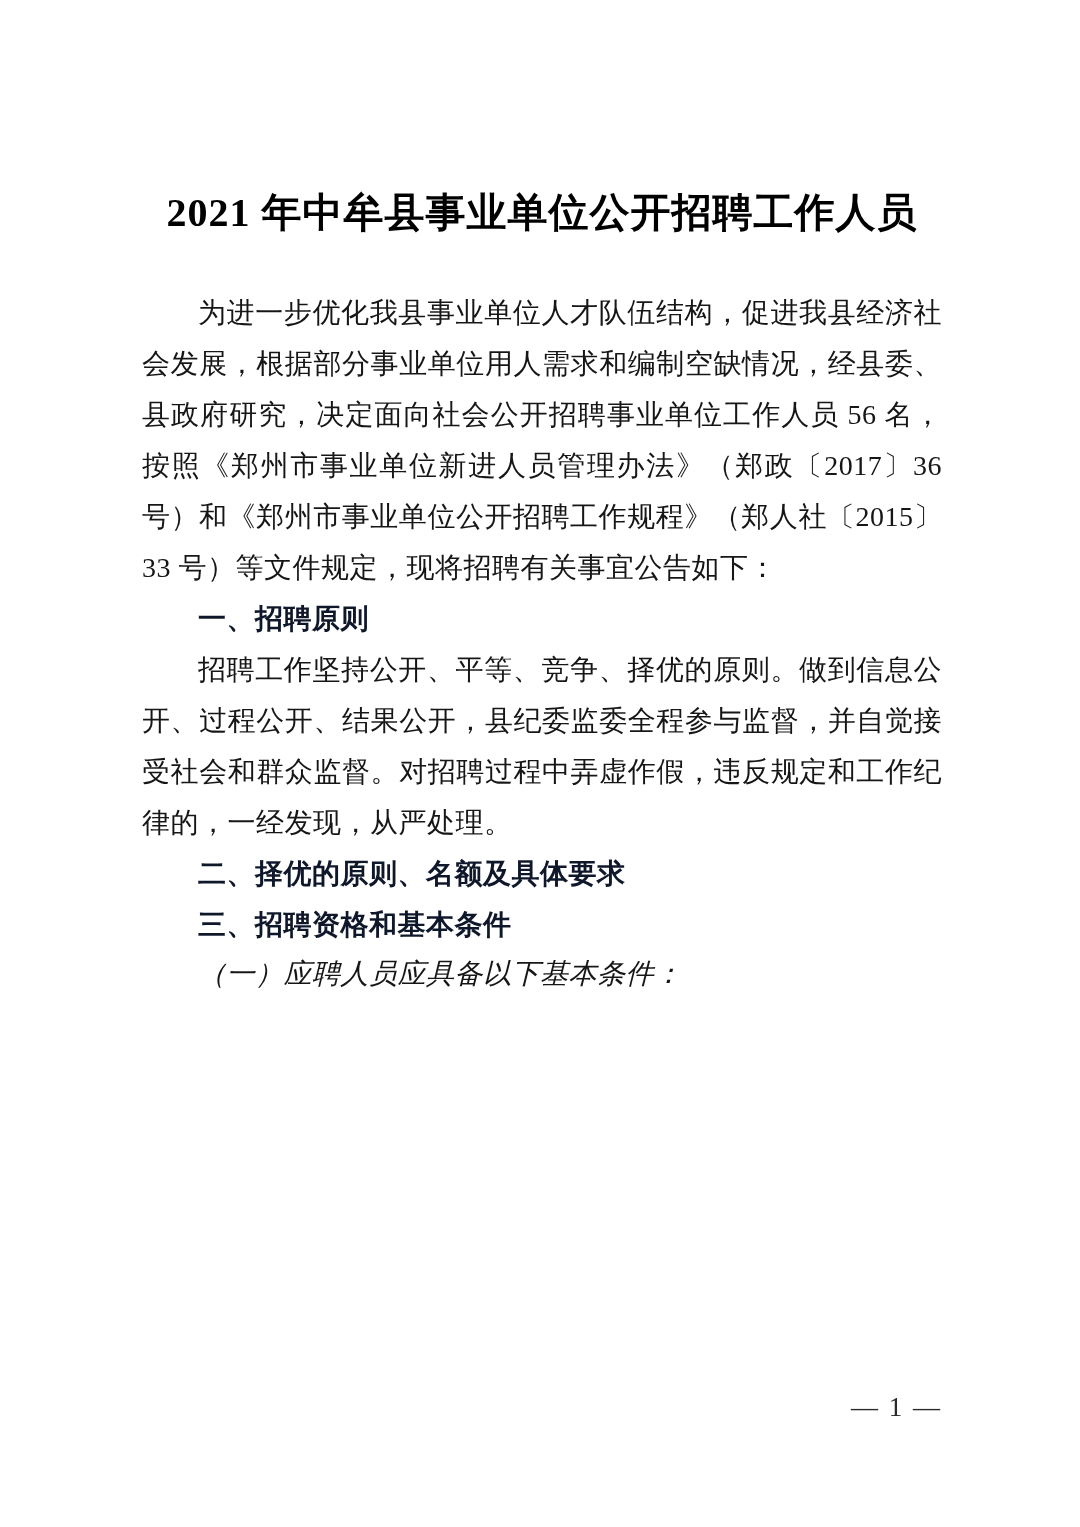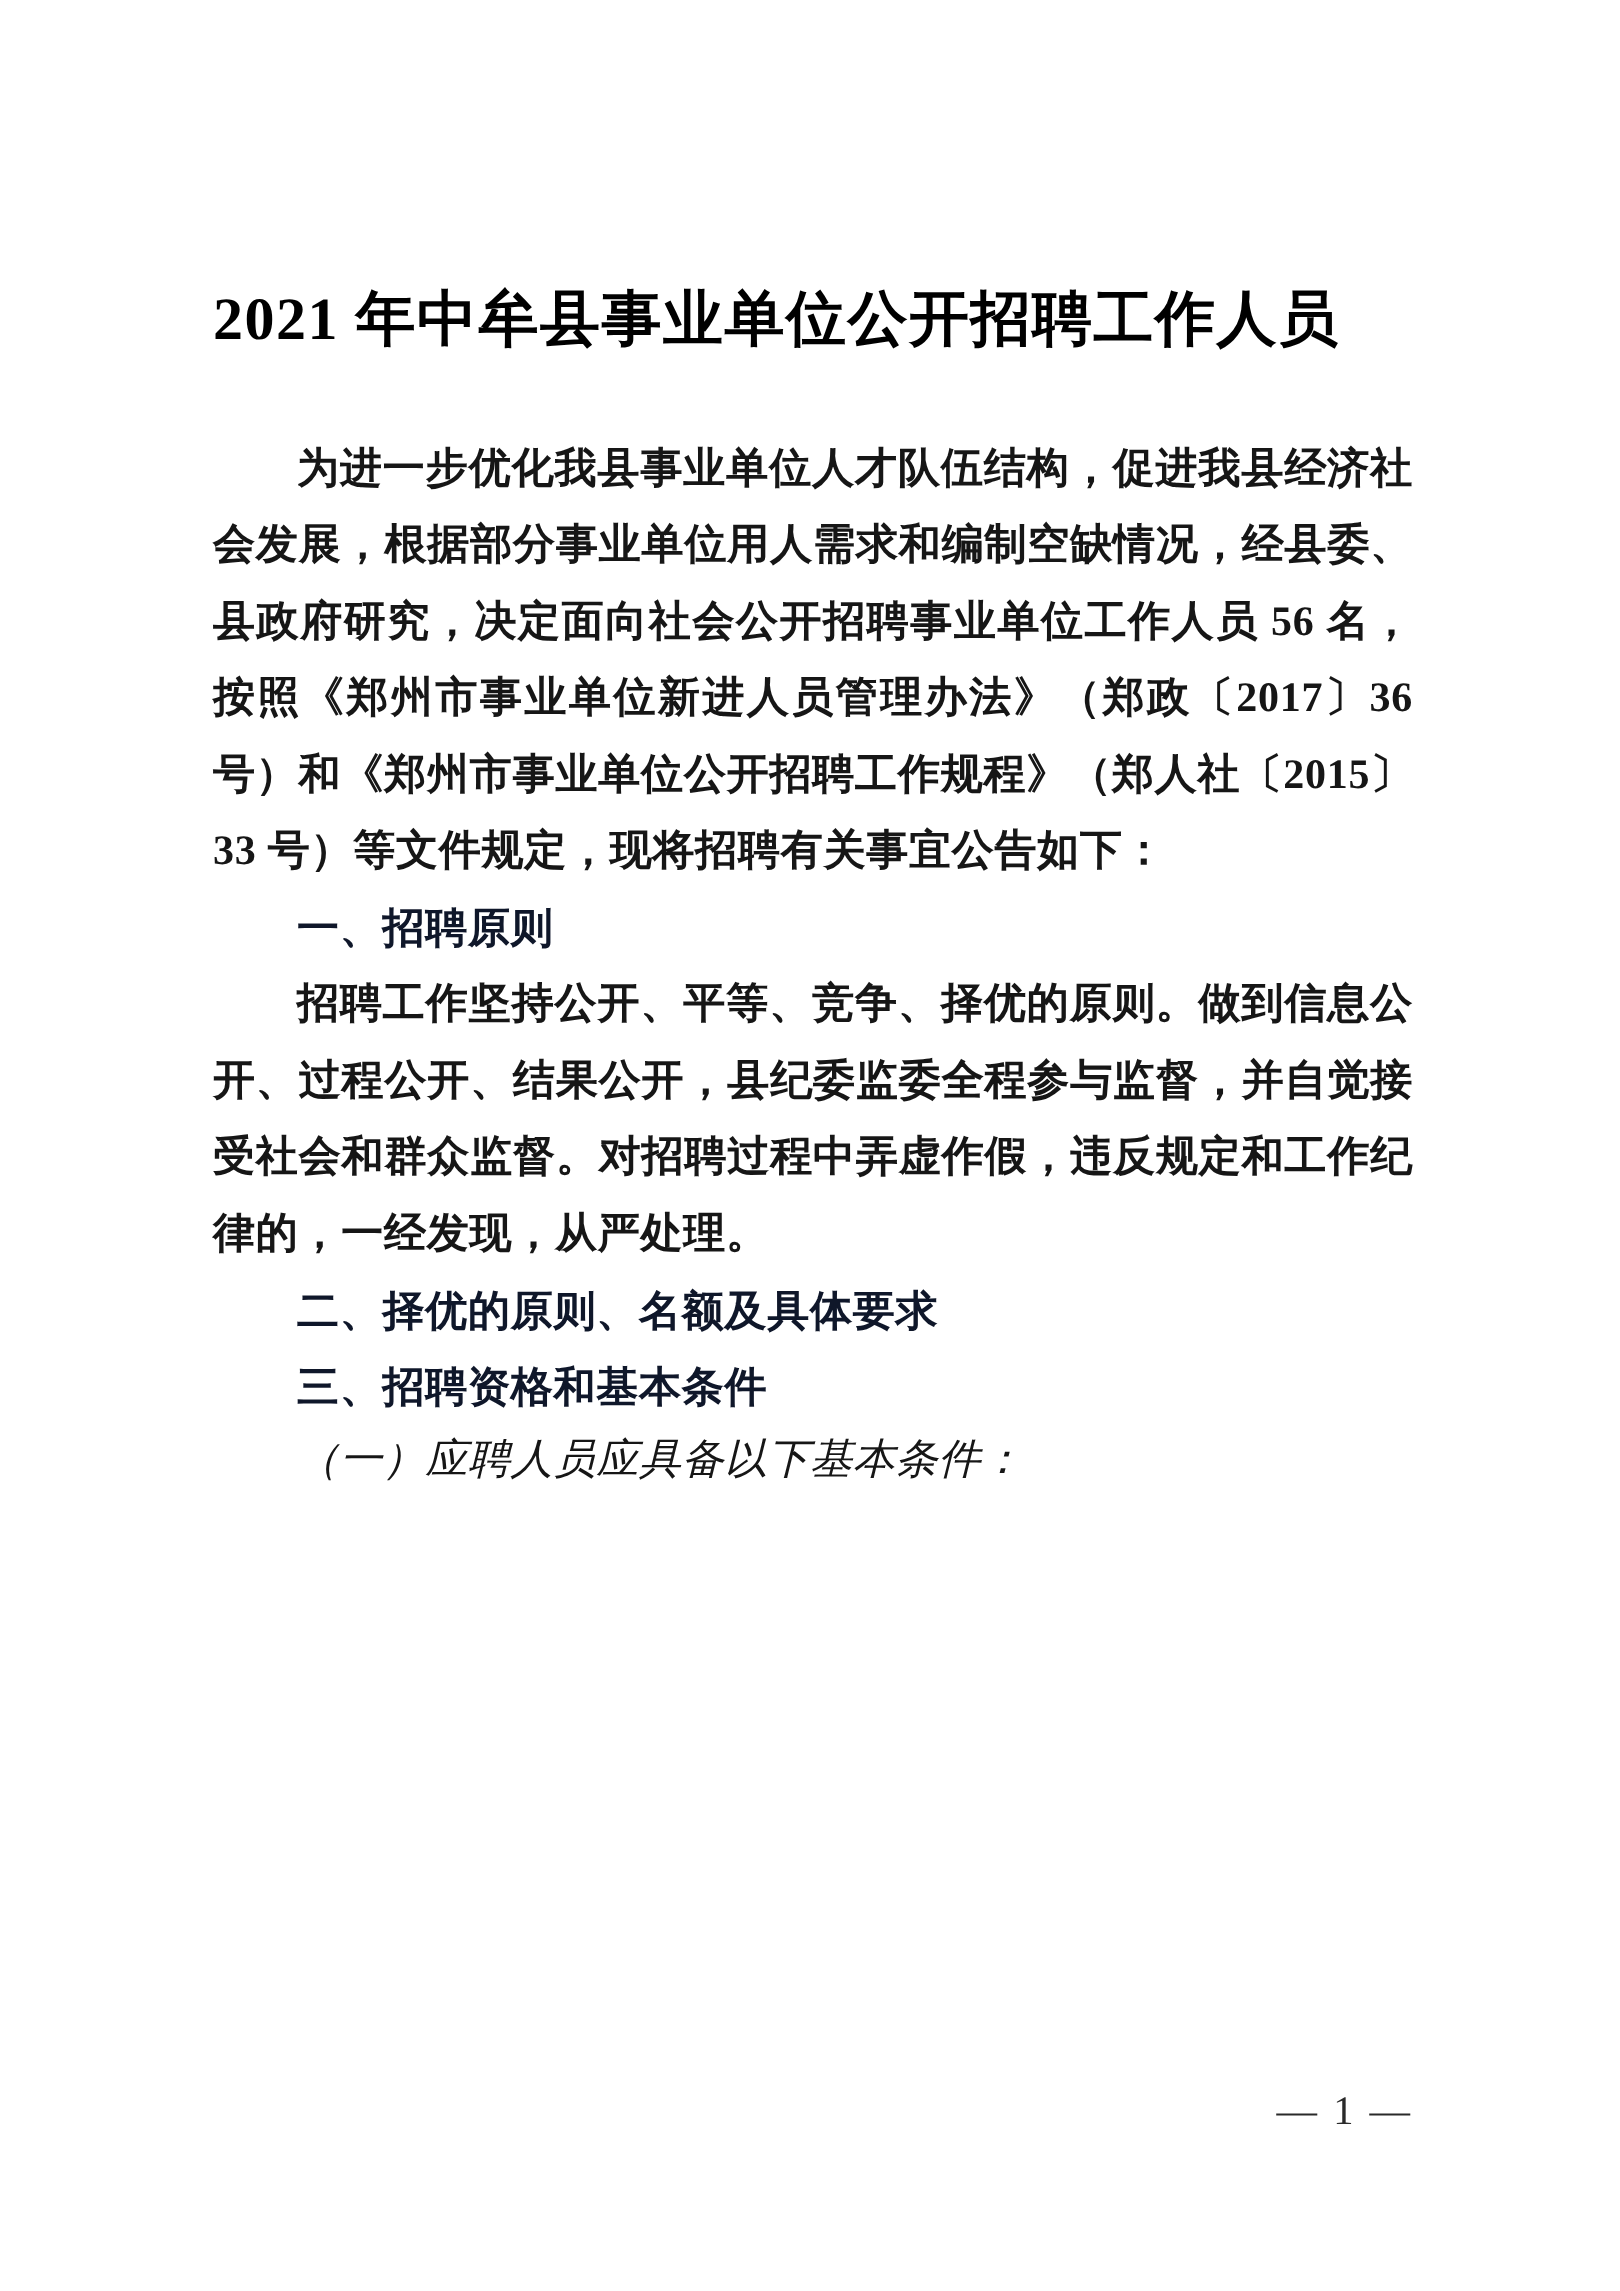--- a/index.html
+++ b/index.html
@@ -17,41 +17,41 @@
     color: #161616;
   }
   .content {
     position: absolute;
     left: 142px;
     top: 184px;
     width: 800px;
   }
   .doc-title {
     margin: 0 0 46px 0;
-    text-align: left;
+    text-align: center;
     font-size: 40px;
     line-height: 57px;
     font-weight: bold;
     color: #000000;
     letter-spacing: 1px;
   }
   .doc-title .title-line {
     display: block;
   }
   p.block {
     margin: 0;
     font-size: 28px;
     line-height: 51px;
     text-align: justify;
     text-indent: 2em;
     letter-spacing: 0.5px;
   }
   p.block.body {
     font-family: "Liberation Serif", "DejaVu Serif", serif;
-    font-weight: bold;
+    font-weight: normal;
   }
   p.block.heading {
     font-family: "Liberation Sans", "DejaVu Sans", sans-serif;
     font-weight: bold;
     color: #0f172a;
   }
   p.block.kai {
     font-family: Liberation Mono, monospace;
     font-style: italic;
   }

